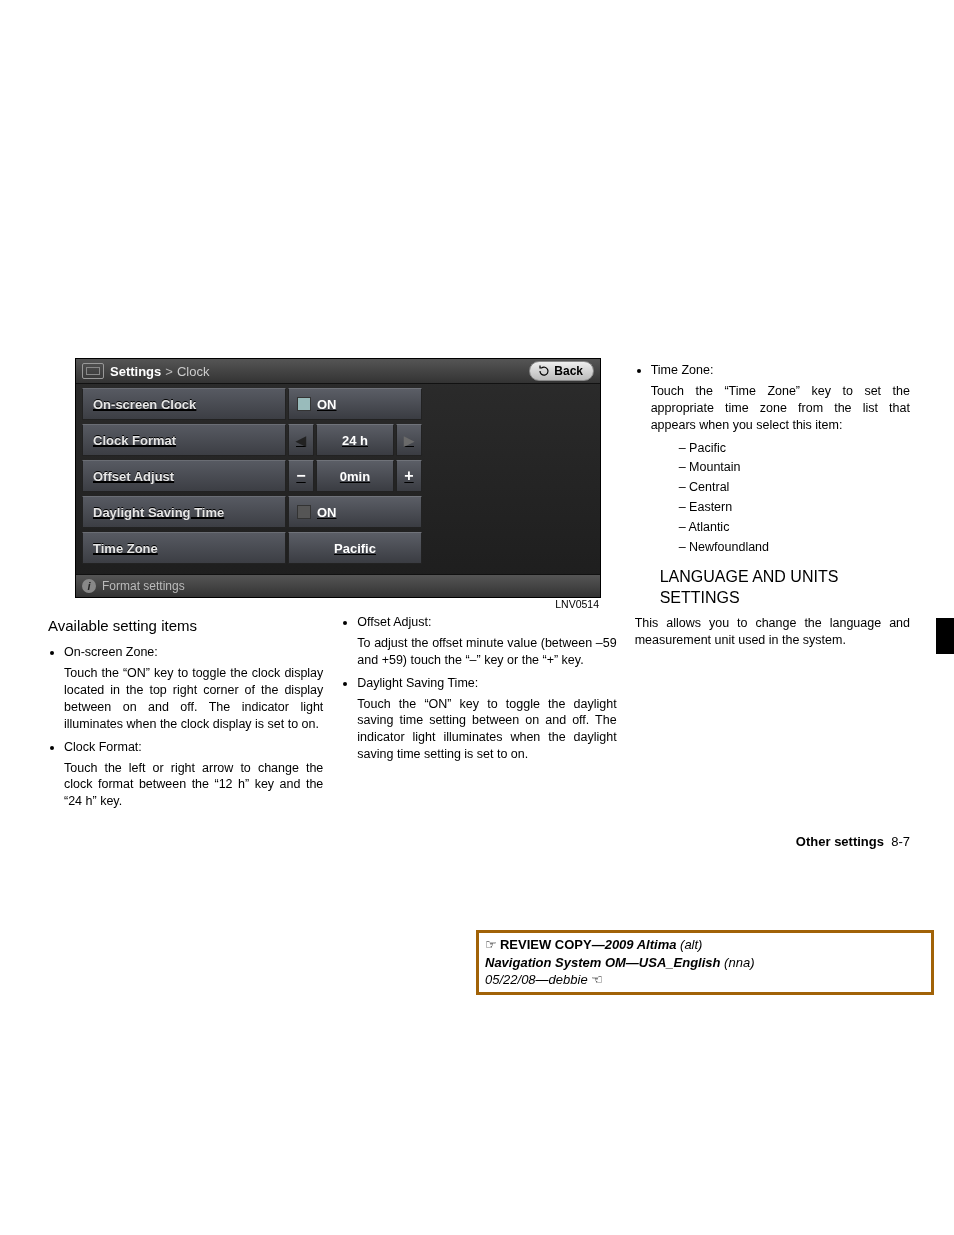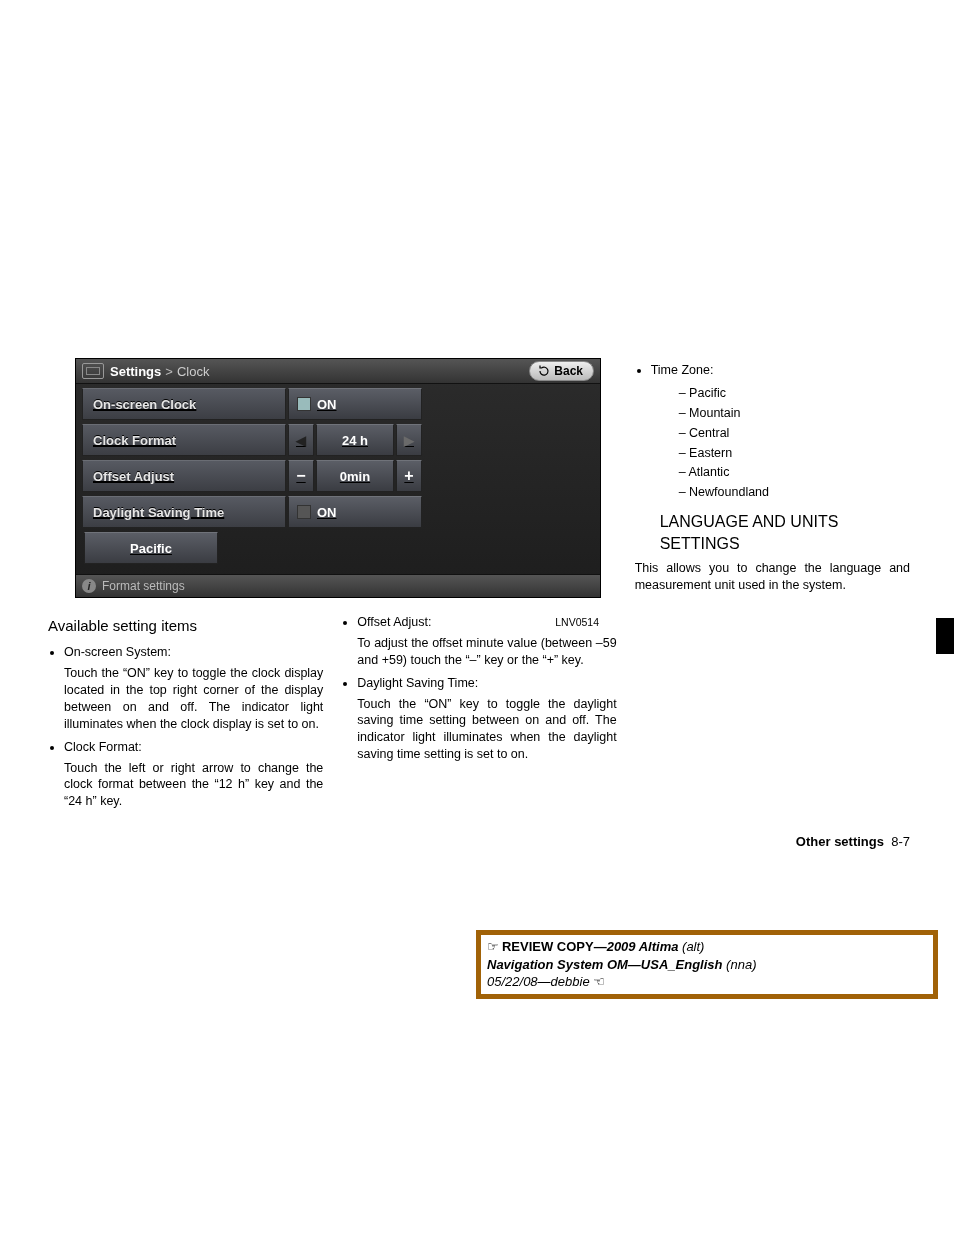--- a/index.html
+++ b/index.html
@@ -130,21 +130,21 @@
   .nav-footer .info-icon{
     width:14px; height:14px; border-radius:50%;
     background:#888; color:#222;
     display:inline-flex; align-items:center; justify-content:center;
     font-weight:bold; font-size:11px; font-style:italic;
   }
   .fig-code {
     font-size: 10.5px;
     text-align: right;
     width: 524px;
-    margin-top: 18px;
+    margin-top: 0;
     padding-right: 32px;
   }
   
   .columns {
     display: flex;
     gap: 18px;
     position: absolute;
     left: 48px;
     top: 358px;
     width: 862px;
@@ -181,21 +181,21 @@
     position:absolute;
     right:0; top:618px;
     width:18px; height:36px;
     background:#000;
   }
   .review-box {
     position: absolute;
     left: 476px;
     top: 930px;
     width: 440px;
-    border: 5px solid #a16207;
+    border: 3px solid #a16207;
     padding: 3px 6px;
     font-size: 13px;
     line-height: 1.35;
     font-family: Arial, sans-serif;
   }
   .review-box .hand { font-family: serif; }
   .italic { font-style: italic; }
   .bold { font-weight: bold; }
 </style>
 </head>
@@ -245,40 +245,41 @@
       <div class="nav-row">
         <div class="nav-label">Daylight Saving Time</div>
         <div class="nav-control">
           <div class="nav-btn toggle-main off">
             <span class="led"></span>
             <span>ON</span>
           </div>
         </div>
       </div>
       <div class="nav-row">
+        <div class="nav-label">Time Zone</div>
         <div class="nav-control">
           <div class="nav-btn wide-btn">Pacific</div>
         </div>
       </div>
     </div>
     <div class="nav-footer">
       <span class="info-icon">i</span>
       <span>Format settings</span>
     </div>
   </div>
   <div class="fig-code">LNV0514</div>
 </div>
 
 <div class="columns">
 
   <div class="col col1">
     <h3 class="sub">Available setting items</h3>
     <ul class="b1">
       <li>
-        <span>On-screen System:</span>
+        <span>On-screen Zone:</span>
         <p>Touch the “ON” key to toggle the clock display located in the top right corner of the display between on and off. The indicator light illuminates when the clock display is set to on.</p>
       </li>
       <li>
         <span>Clock Format:</span>
         <p>Touch the left or right arrow to change the clock format between the “12 h” key and the “24 h” key.</p>
       </li>
     </ul>
   </div>
 
   <div class="col col2">
@@ -291,20 +292,21 @@
         <span>Daylight Saving Time:</span>
         <p>Touch the “ON” key to toggle the daylight saving time setting between on and off. The indicator light illuminates when the daylight saving time setting is set to on.</p>
       </li>
     </ul>
   </div>
 
   <div class="col col3">
     <ul class="b1">
       <li>
         <span>Time Zone:</span>
+        <p>Touch the “Time Zone” key to set the appropriate time zone from the list that appears when you select this item:</p>
         <ul class="dash">
           <li>Pacific</li>
           <li>Mountain</li>
           <li>Central</li>
           <li>Eastern</li>
           <li>Atlantic</li>
           <li>Newfoundland</li>
         </ul>
       </li>
     </ul>

